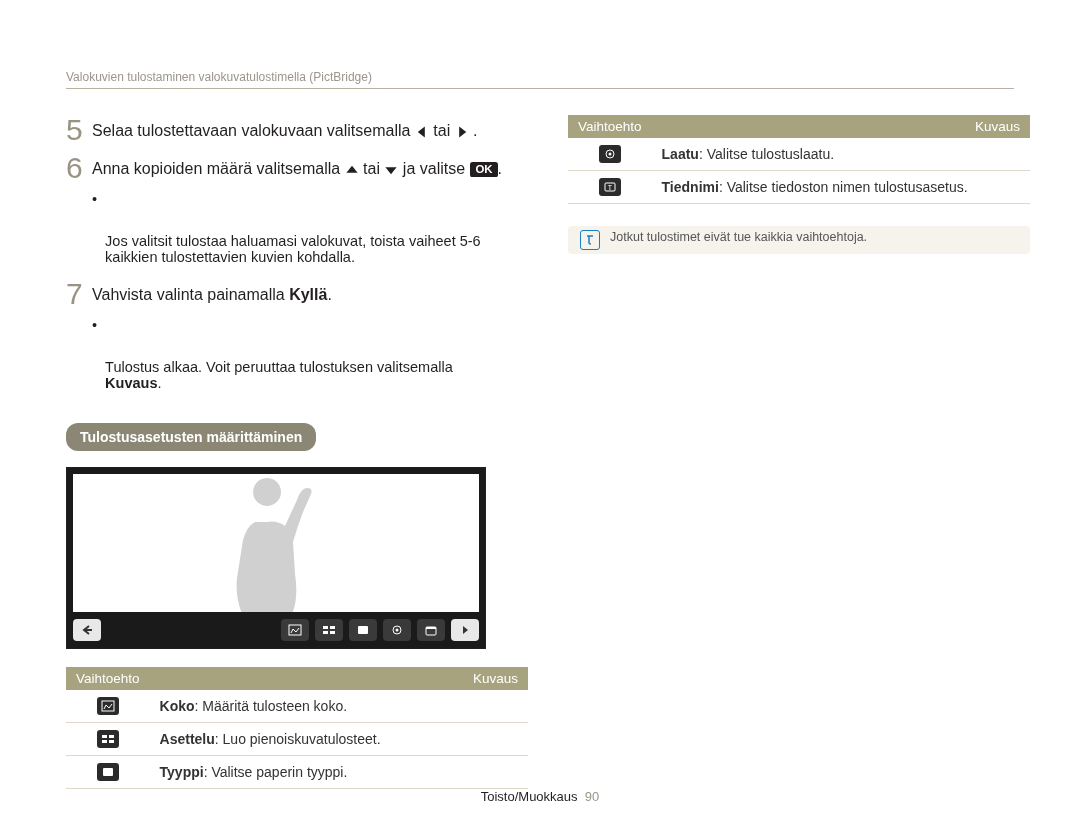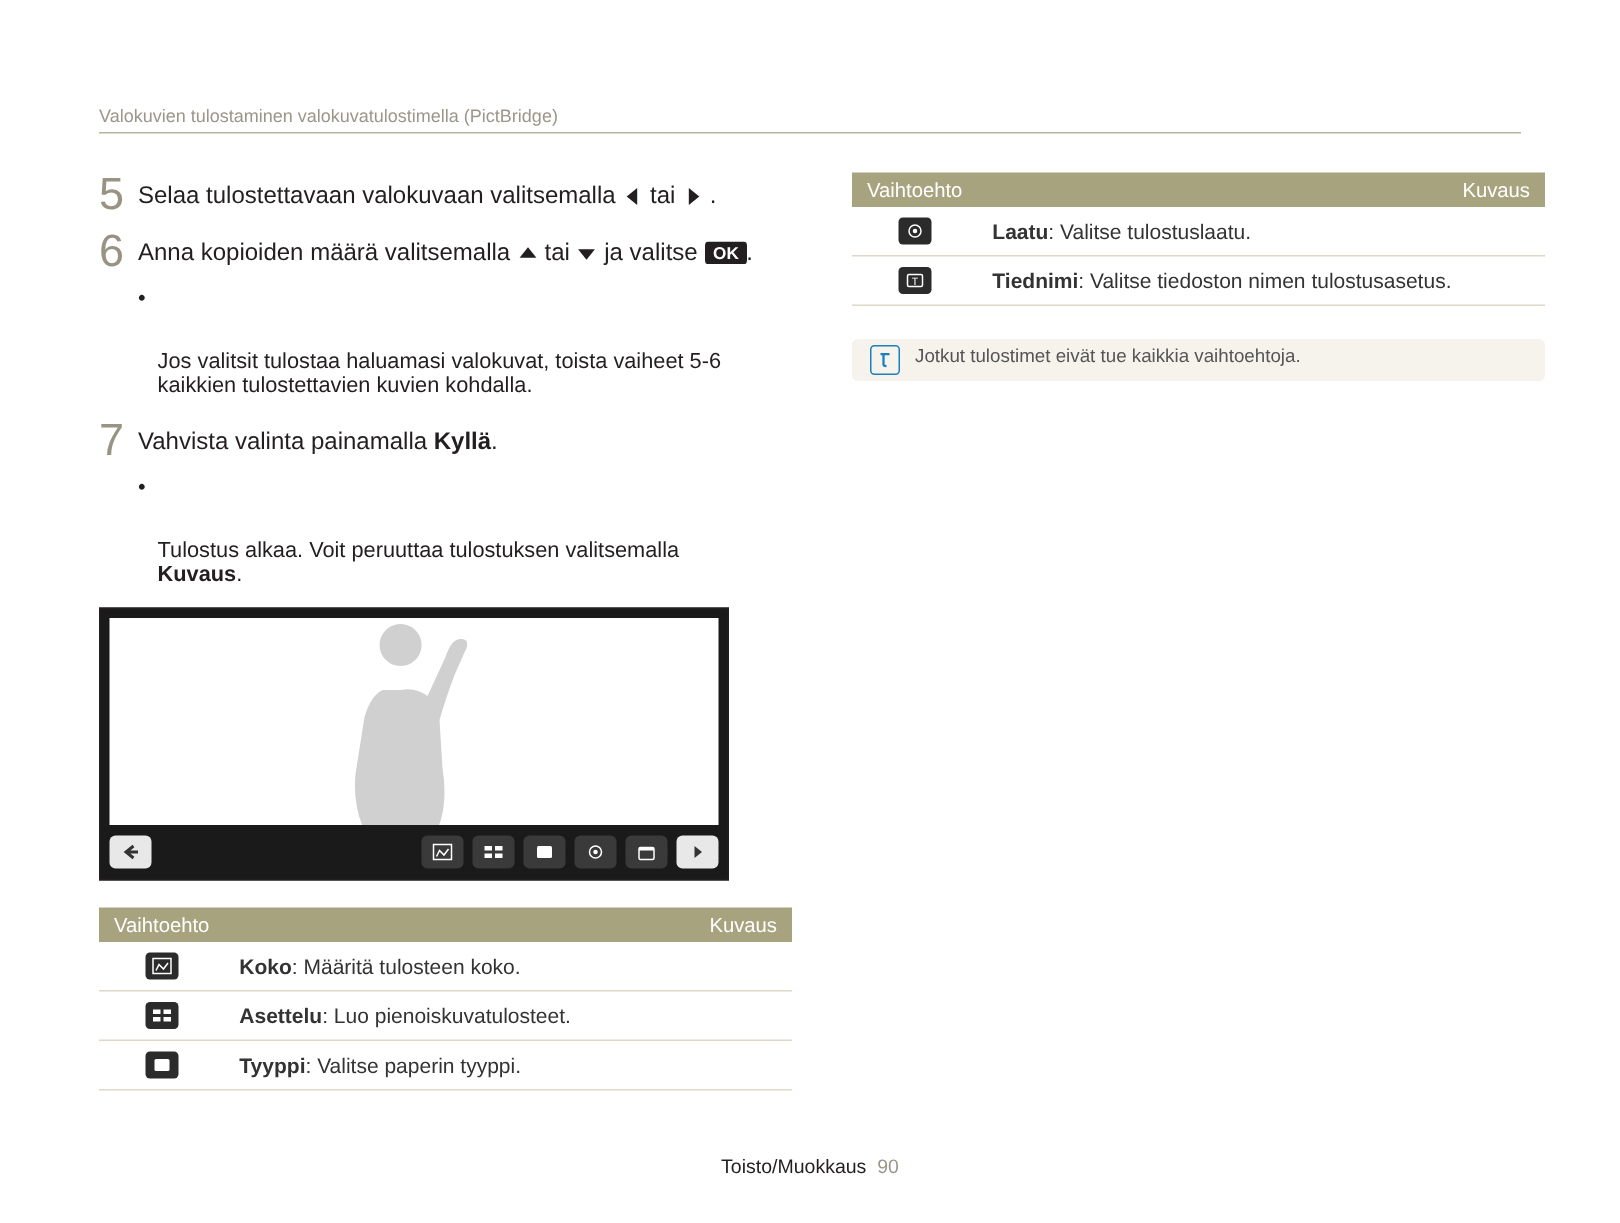--- a/index.html
+++ b/index.html
@@ -267,20 +267,21 @@
           <span>Vahvista valinta painamalla </span><strong>Kyllä</strong><span>.</span>
         </div>
       </div>
       <div class="bullet">
         <div class="bullet-inner">
           <span>Tulostus alkaa. Voit peruuttaa tulostuksen valitsemalla </span><br>
           <strong>Kuvaus</strong><span>.</span>
         </div>
       </div>
 
+      <div class="section-pill">Tulostusasetusten määrittäminen</div>
 
       <div class="preview">
         <div class="preview-area">
           <div class="silhouette">
             <svg viewBox="0 0 110 138">
               <path fill="#d0d0d0" d="M60 28 a14 14 0 1 1 0.1 0 Z M48 44 Q40 48 36 62 L30 100 Q28 120 36 138 L84 138 Q92 122 88 96 L86 64 Q90 50 96 34 L104 16 Q106 10 100 10 Q94 10 90 22 L78 48 Q70 42 60 44 Z"></path>
             </svg>
           </div>
         </div>
         <div class="toolbar">

